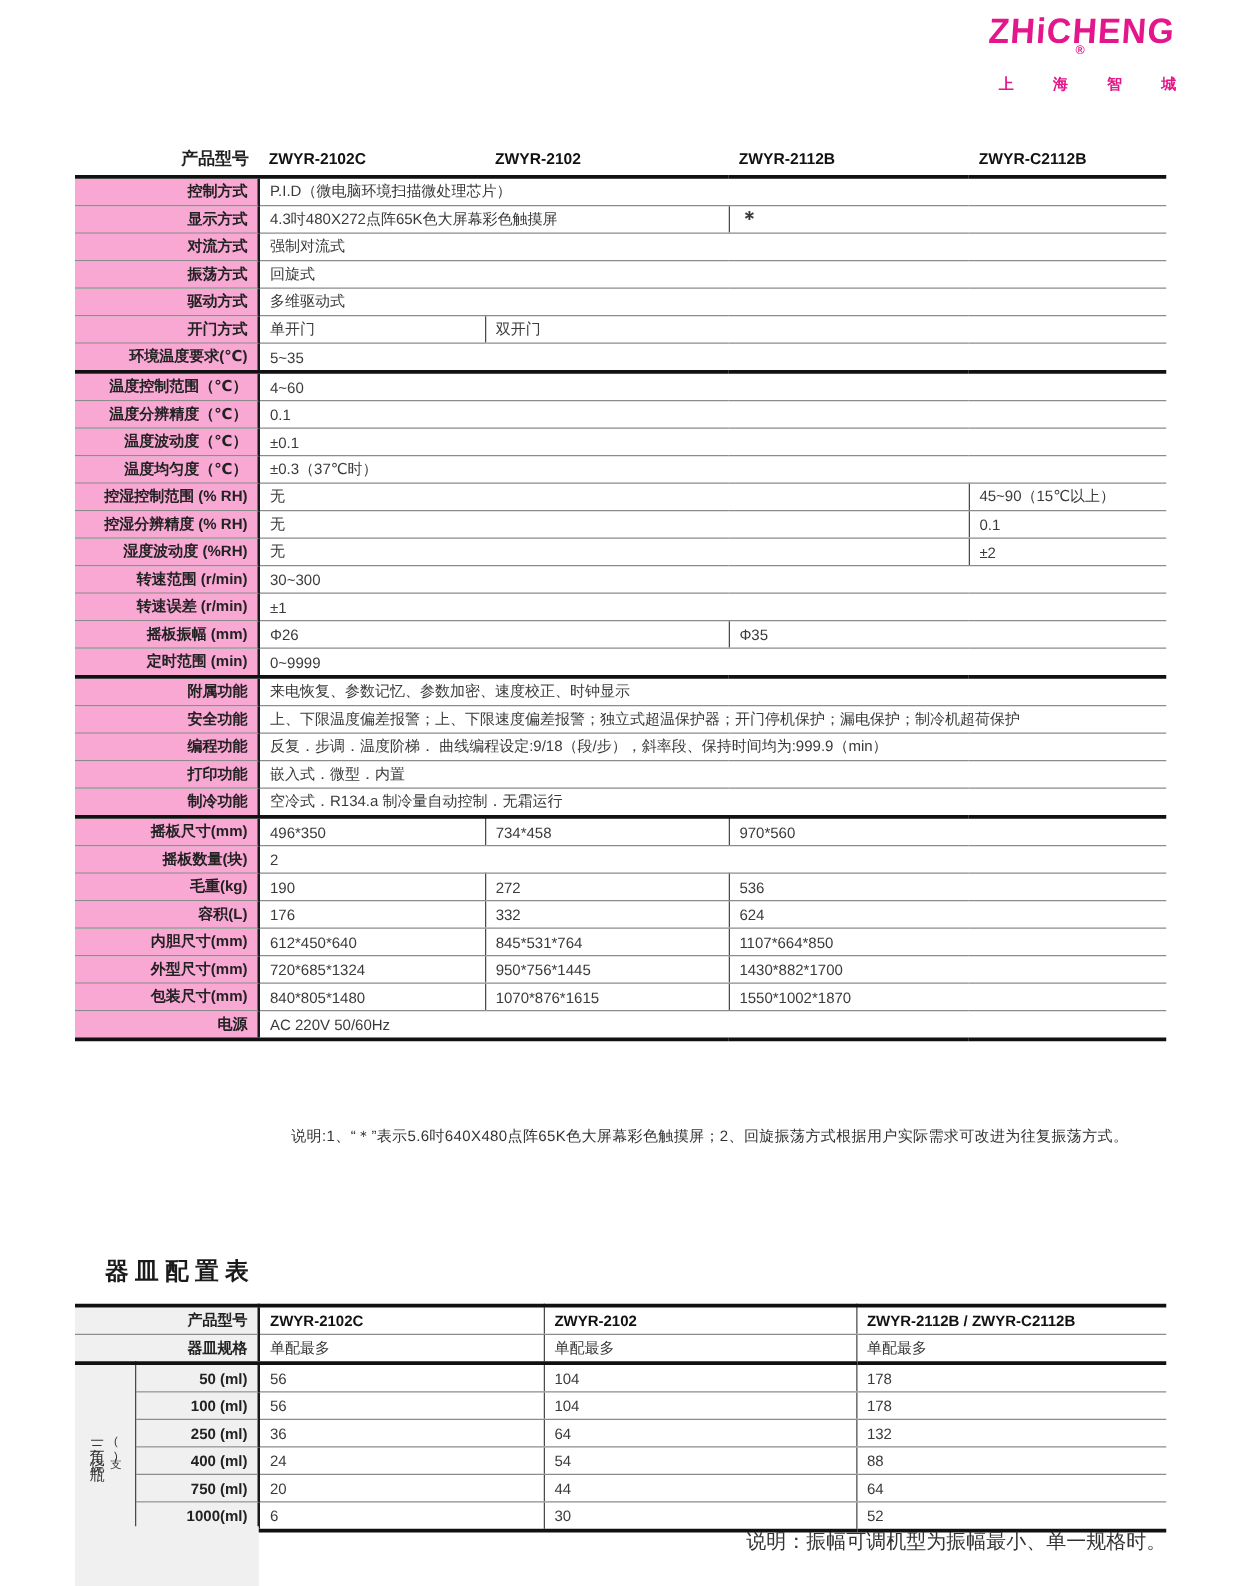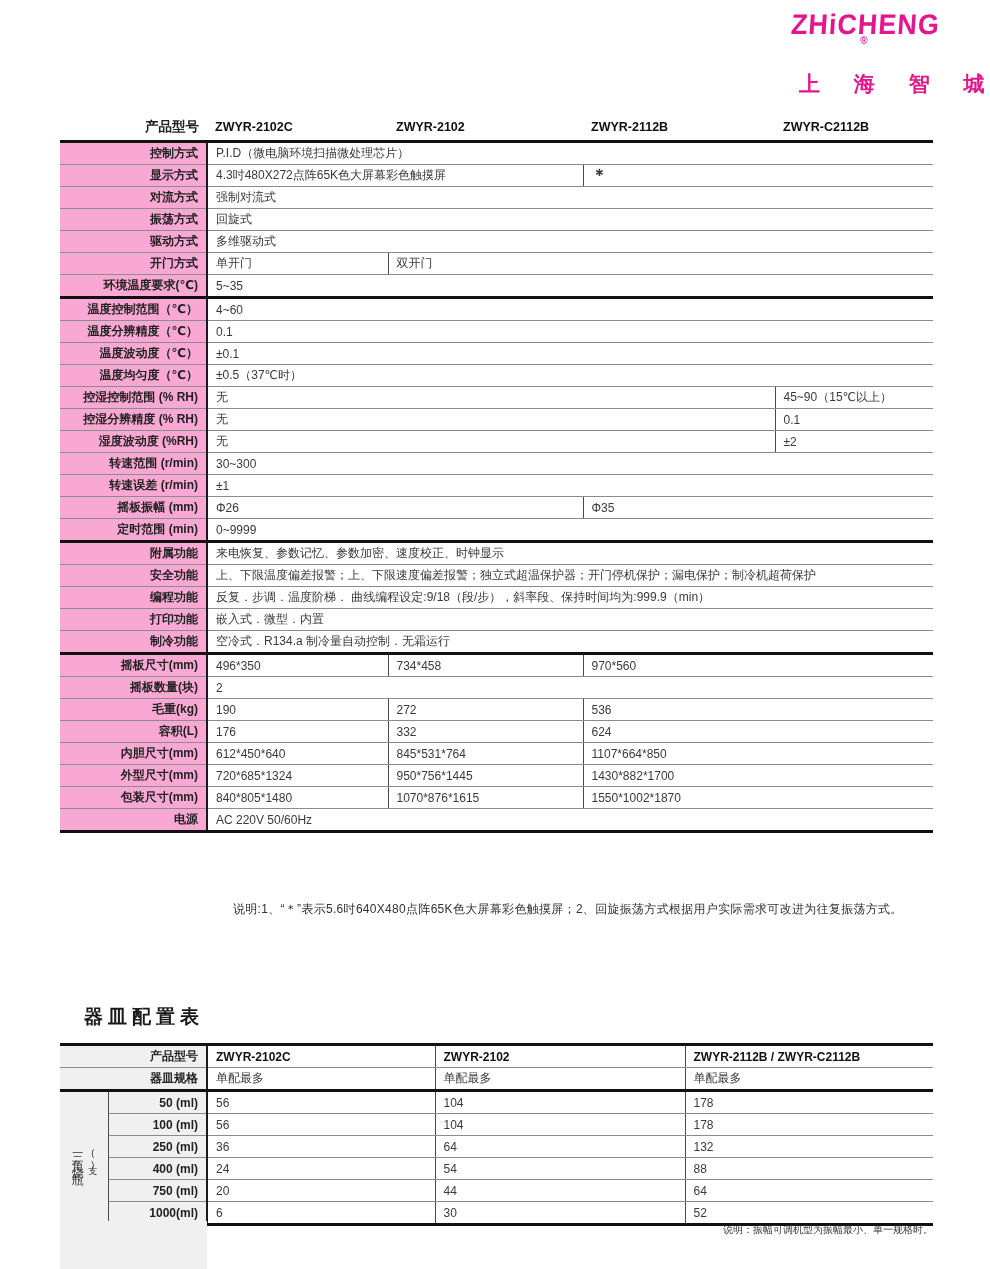--- a/index.html
+++ b/index.html
@@ -5,21 +5,21 @@
   html,body{margin:0;padding:0;}
   body{
     width:990px;height:1269px;position:relative;background:#ffffff;
     font-family:"Liberation Sans","DejaVu Sans",sans-serif;color:#333;
     overflow:hidden;
   }
   
   .logo{position:absolute;top:12px;left:791px;width:146px;text-align:center;color:#e4168b;}
   .logo-brand{font-weight:bold;font-size:27px;letter-spacing:1px;line-height:1;display:inline-block;transform:skewX(-4deg) scaleY(1.05);}
   .logo-reg{font-size:10px;vertical-align:top;position:relative;top:-4px;font-weight:bold;}
-  .logo-cn{font-size:21px;font-weight:bold;letter-spacing:14px;margin-top:13px;white-space:nowrap;margin-left:8px;}
+  .logo-cn{font-size:12px;font-weight:bold;letter-spacing:14px;margin-top:2px;white-space:nowrap;margin-left:8px;}
   
   table{border-collapse:collapse;table-layout:fixed;}
   td{height:21px;font-size:12px;padding:0 6px;overflow:hidden;white-space:nowrap;vertical-align:middle;}
   td.label{background:#f9a8d4;font-weight:bold;text-align:right;border-right:2px solid #1a1a1a;border-bottom:1px solid #8c8c8c;padding-right:8px;color:#222;}
   td.value{border-bottom:1px solid #8c8c8c;padding-left:8px;color:#3a3a3a;}
   td.value + td.value{border-left:1px solid #4a4a4a;}
   tr.thick td{border-bottom:3px solid #111;}
   td.star{font-size:16px;font-weight:bold;}
   
   .spec-table{position:absolute;left:60px;top:114px;width:873px;}
@@ -31,21 +31,21 @@
   .flask-title{position:absolute;left:84px;top:1004px;font-size:19px;font-weight:bold;letter-spacing:5px;color:#1a1a1a;}
   .flask-table{position:absolute;left:60px;top:1043px;width:873px;border-top:3px solid #111;}
   .flask-table tr.fhdr1 td{border-bottom:1px solid #8c8c8c;}
   .flask-table tr.fhdr2 td{border-bottom:3px solid #111;}
   .flask-table td.flabel{background:#f0f0f0;font-weight:bold;text-align:right;border-right:2px solid #1a1a1a;padding-right:8px;color:#222;}
   .flask-table td.fmodel{font-weight:bold;padding-left:8px;color:#111;}
   .flask-table td.fmodel + td.fmodel{border-left:1px solid #4a4a4a;}
   .flask-table td.group{background:#f0f0f0;border-right:1px solid #4a4a4a;text-align:center;padding:0;}
   .flask-table td.group .gv{writing-mode:vertical-rl;text-orientation:upright;display:inline-block;font-size:12px;letter-spacing:7px;color:#333;}
   .flask-table td.group .gv.small{font-size:9px;letter-spacing:1px;margin-top:2px;}
-  .flask-note{position:absolute;right:57px;top:1223px;font-size:10px;color:#333;}
+  .flask-note{position:absolute;right:57px;top:1223px;font-size:16px;color:#333;}
   .gray-tail{position:absolute;left:60px;top:1221px;width:147px;height:48px;background:#f0f0f0;}
 </style>
 </head>
 <body>
 
 <div class="logo">
   <div>
     <span class="logo-brand">ZHiCHENG</span><span class="logo-reg">®</span>
   </div>
   <div class="logo-cn">上 海 智 城</div>
@@ -104,21 +104,21 @@
       <tr>
         <td class="label">温度分辨精度（℃）</td>
         <td class="value" colspan="4">0.1</td>
       </tr>
       <tr>
         <td class="label">温度波动度（℃）</td>
         <td class="value" colspan="4">±0.1</td>
       </tr>
       <tr>
         <td class="label">温度均匀度（℃）</td>
-        <td class="value" colspan="4">±0.5（37℃时）</td>
+        <td class="value" colspan="4">±0.3（37℃时）</td>
       </tr>
       <tr>
         <td class="label">控湿控制范围 (% RH)</td>
         <td class="value" colspan="3">无</td>
         <td class="value">45~90（15℃以上）</td>
       </tr>
       <tr>
         <td class="label">控湿分辨精度 (% RH)</td>
         <td class="value" colspan="3">无</td>
         <td class="value">0.1</td>

